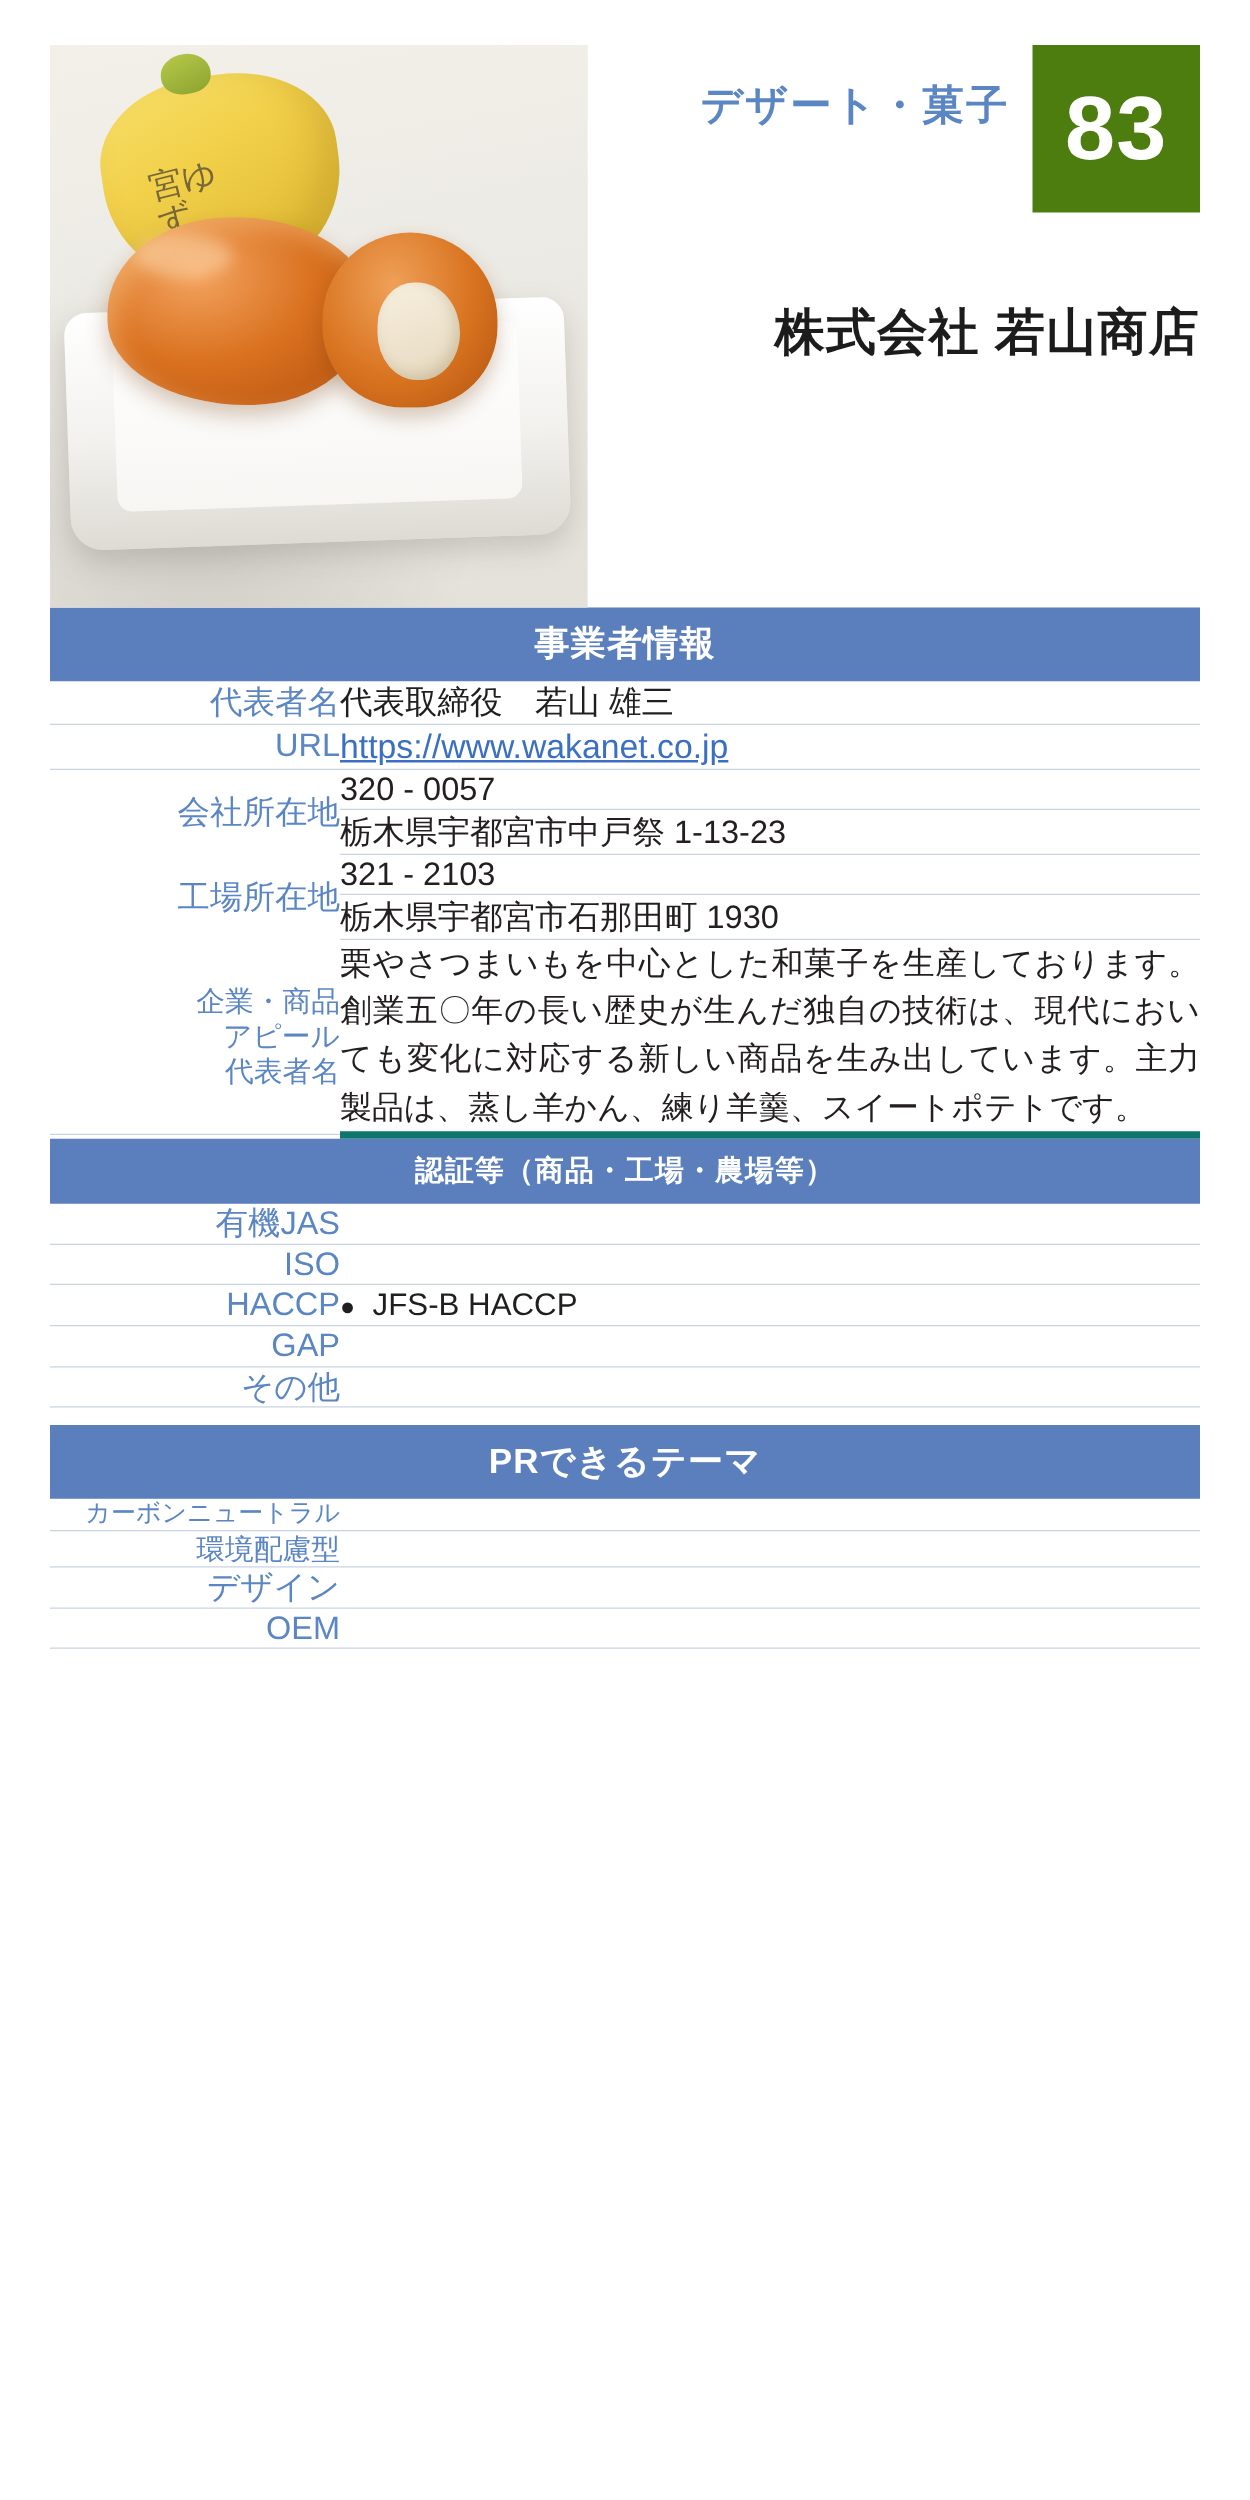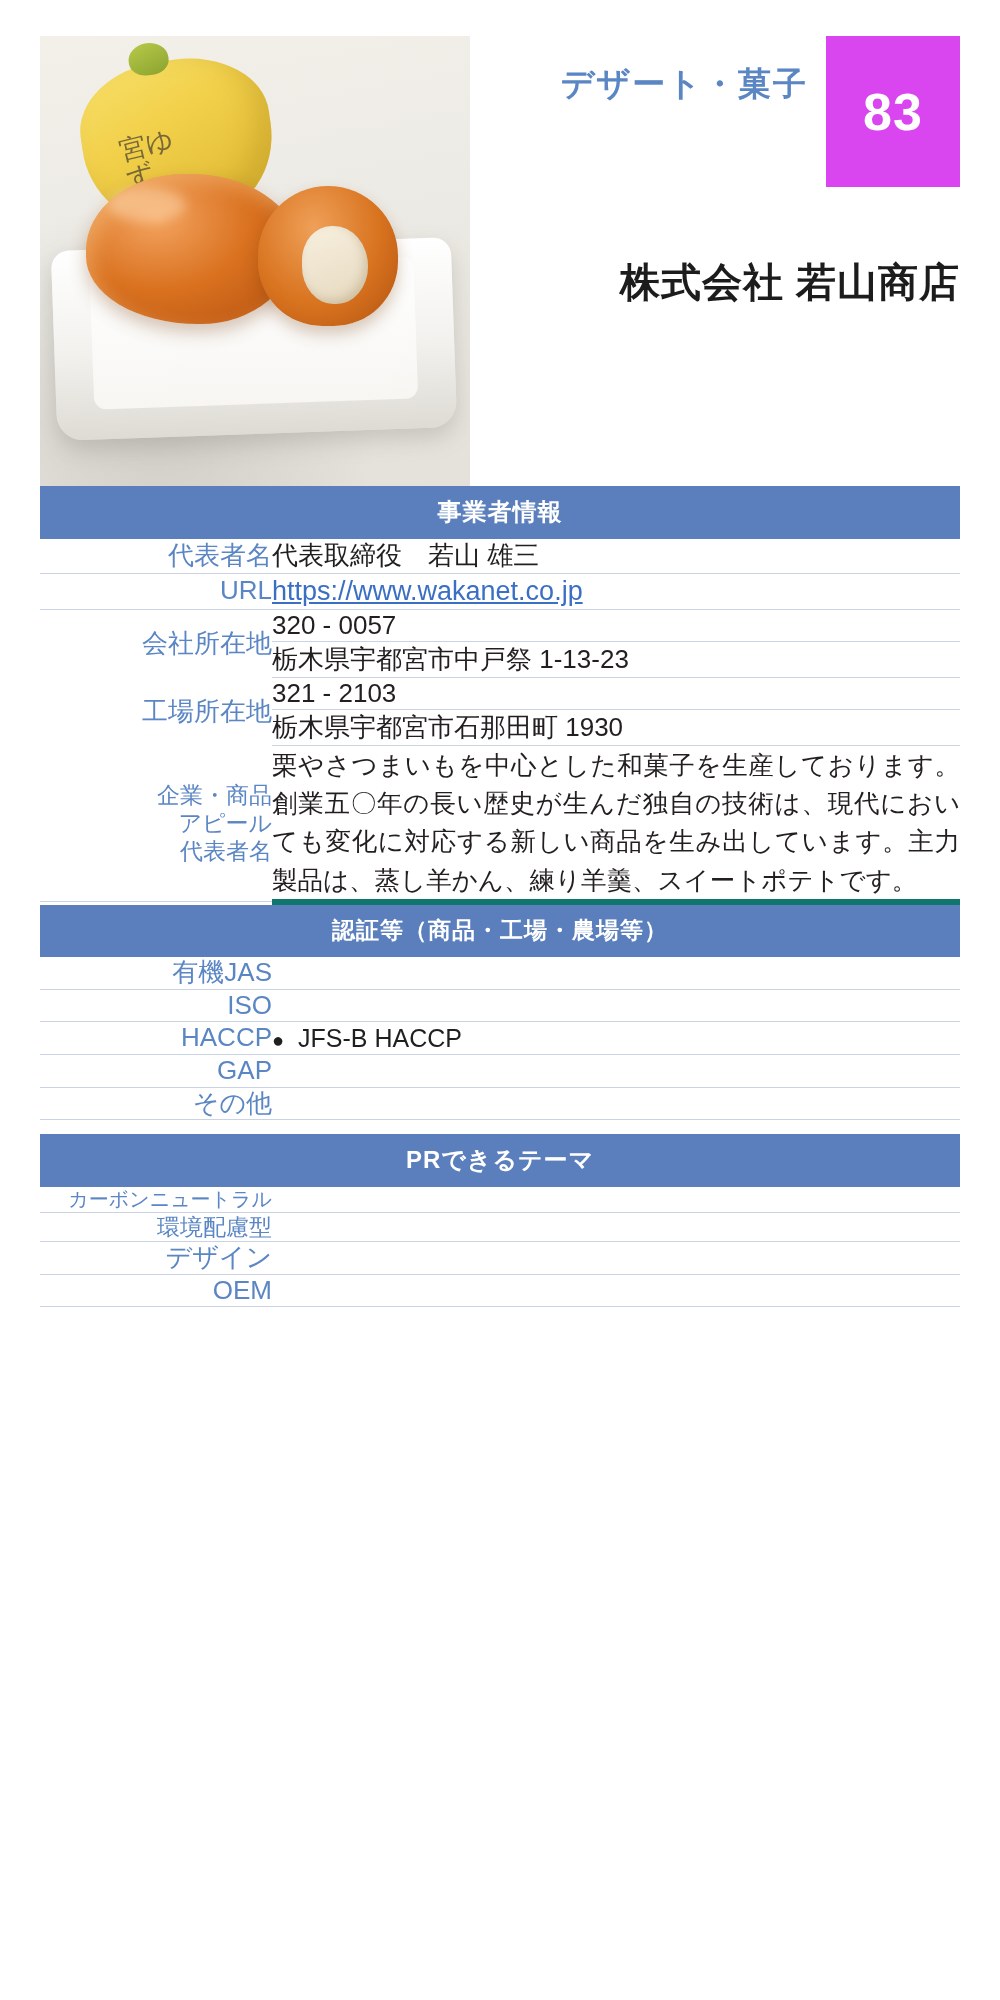--- a/index.html
+++ b/index.html
@@ -157,44 +157,44 @@
   .category {
     color: #5b86c4;
     font-size: 33px;
     letter-spacing: 2px;
     font-weight: 700;
     padding-top: 26px;
     white-space: nowrap;
   }
   .number-box {
     width: 134px;
-    height: 151px;
-    background: #d946ef;
+    height: 134px;
+    background: #4d7c0f;
     color: #ffffff;
-    font-size: 52px;
+    font-size: 72px;
     font-weight: 700;
     display: flex;
     align-items: center;
     justify-content: center;
     letter-spacing: 1px;
   }
   .company-name {
     margin-top: 68px;
     text-align: right;
     font-size: 40px;
     font-weight: 700;
     color: #1c1c1c;
     letter-spacing: 1px;
   }
 
   
   .section-bar {
     background: #5a7fbc;
     color: #ffffff;
-    font-size: 24px;
+    font-size: 28px;
     font-weight: 700;
     text-align: center;
     padding: 10px 0 11px 0;
     letter-spacing: 1px;
   }
   .section-bar.small {
     font-size: 23px;
   }
   .tbl {
     width: 100%;

